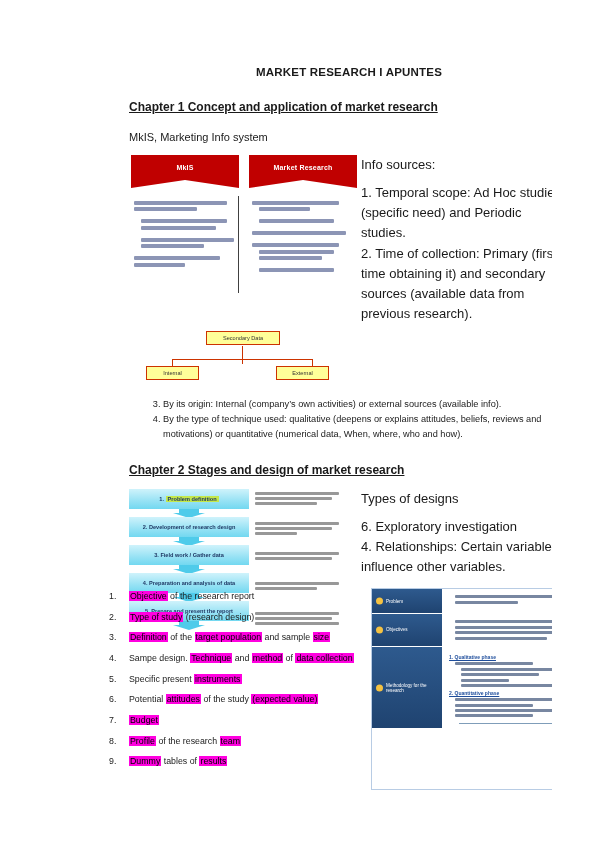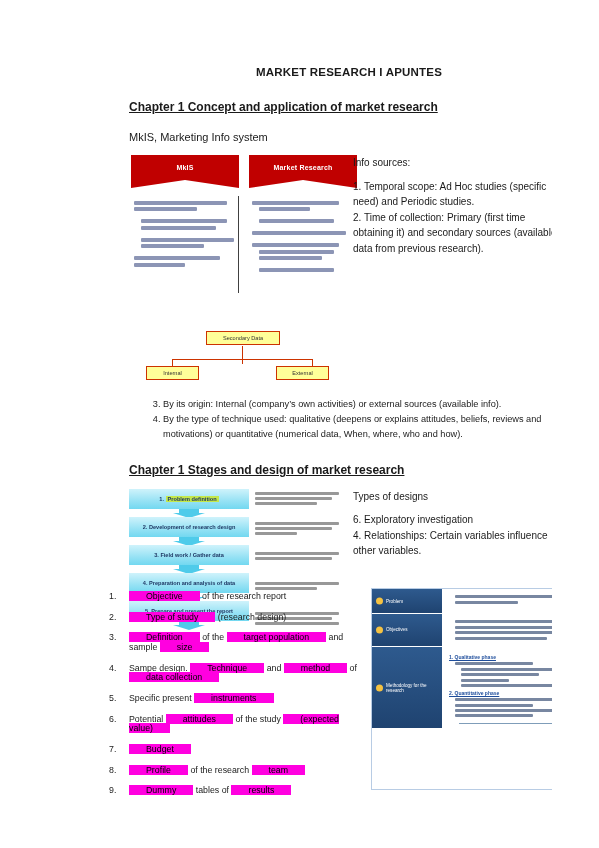--- a/index.html
+++ b/index.html
@@ -134,24 +134,24 @@
   }
   .conn.vtop  { left: 113px; top: 17px;  width: 1px; height: 14px; }
   .conn.horiz { left: 43px;  top: 30px;  width: 141px; height: 1px; }
   .conn.vl    { left: 43px;  top: 30px;  width: 1px; height: 8px; }
   .conn.vr    { left: 183px; top: 30px;  width: 1px; height: 8px; }
   .conn.vmid  { left: 113px; top: 30px;  width: 1px; height: 5px; }
 
   
   .side-text {
     position: absolute;
-    left: 224px;
+    left: 232px;
     top: 0;
     width: 205px;
-    font-size: 10px;
+    font-size: 13px;
     line-height: 1.55;
   }
   .side-text .sp { height: 8px; }
 
   
   ol.doc-list {
     margin: 8px 0 0 0;
     padding-left: 34px;
     font-size: 9.2px;
     line-height: 1.55;
@@ -231,21 +231,21 @@
     width: 250px;
     font-size: 8.8px;
     line-height: 1.1;
   }
   .hl-row {
     display: flex;
     align-items: baseline;
     margin-bottom: 11px;
   }
   .hl-num { width: 20px; flex: none; }
-  .hl-pink { background: #FF00E0; color: #000000; padding: 0 17px; }
+  .hl-pink { background: #FF00E0; color: #000000; padding: 0 1px; }
 
   
   .blue-figure {
     position: absolute;
     left: 327px;
     top: 588px;
     width: 198px;
     height: 202px;
     border: 1px solid #B8CCE4;
     background: #ffffff;
@@ -372,21 +372,21 @@
       <div class="conn vmid"></div>
       <div class="ybox int">Internal</div>
       <div class="ybox ext">External</div>
     </div>
 
     <ol class="doc-list" start="3">
       <li>By its origin: Internal (company’s own activities) or external sources (available info).</li>
       <li>By the type of technique used: qualitative (deepens or explains attitudes, beliefs, reviews and motivations) or quantitative (numerical data, When, where, who and how).</li>
     </ol>
 
-    <div class="chapter-heading">Chapter 1 Stages and design of market research</div>
+    <div class="chapter-heading">Chapter 2 Stages and design of market research</div>
 
     <div class="flow-figure">
 
       <div class="flow-col">
         <div class="step">
           <span>1.</span>&nbsp;<span class="hl-green">Problem definition</span>
         </div>
         <div class="arrow">
             <span class="stem"></span>
             <span class="head"></span>

